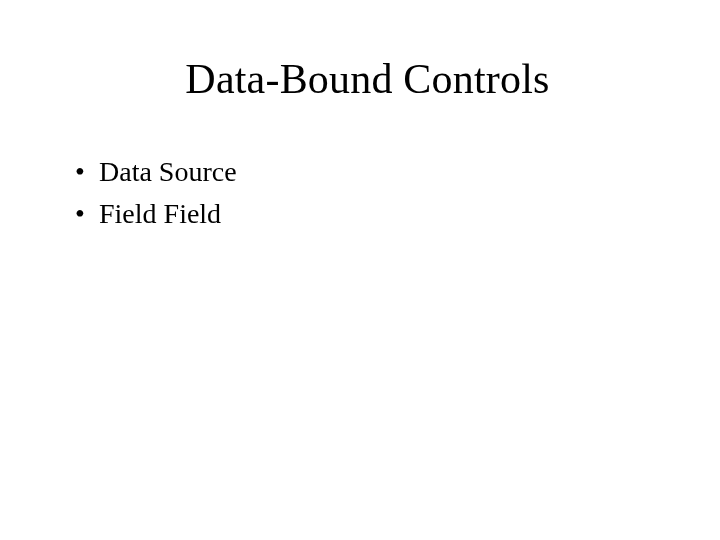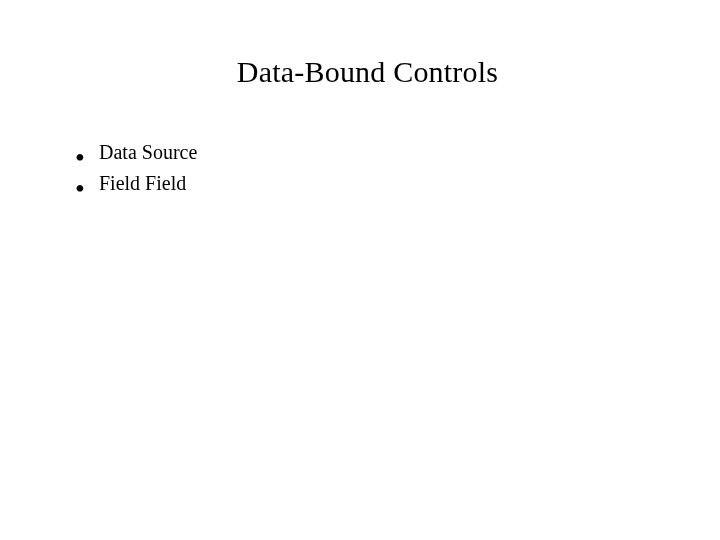--- a/index.html
+++ b/index.html
@@ -14,31 +14,31 @@
     }
     .slide {
       width: 720px;
       height: 540px;
       box-sizing: border-box;
       padding-top: 55px;
       padding-left: 75px;
       padding-right: 60px;
     }
     .title {
-      font-size: 30px;
+      font-size: 42px;
       font-weight: 400;
       text-align: center;
       margin: 0 0 50px 0;
       letter-spacing: 0.2px;
     }
     .bullets {
       list-style: none;
       margin: 0;
       padding: 0;
-      font-size: 20px;
+      font-size: 28px;
       line-height: 1.35;
     }
     .bullets li {
       position: relative;
       padding-left: 24px;
       margin-bottom: 4px;
     }
     .bullets li::before {
       content: "•";
       position: absolute;

